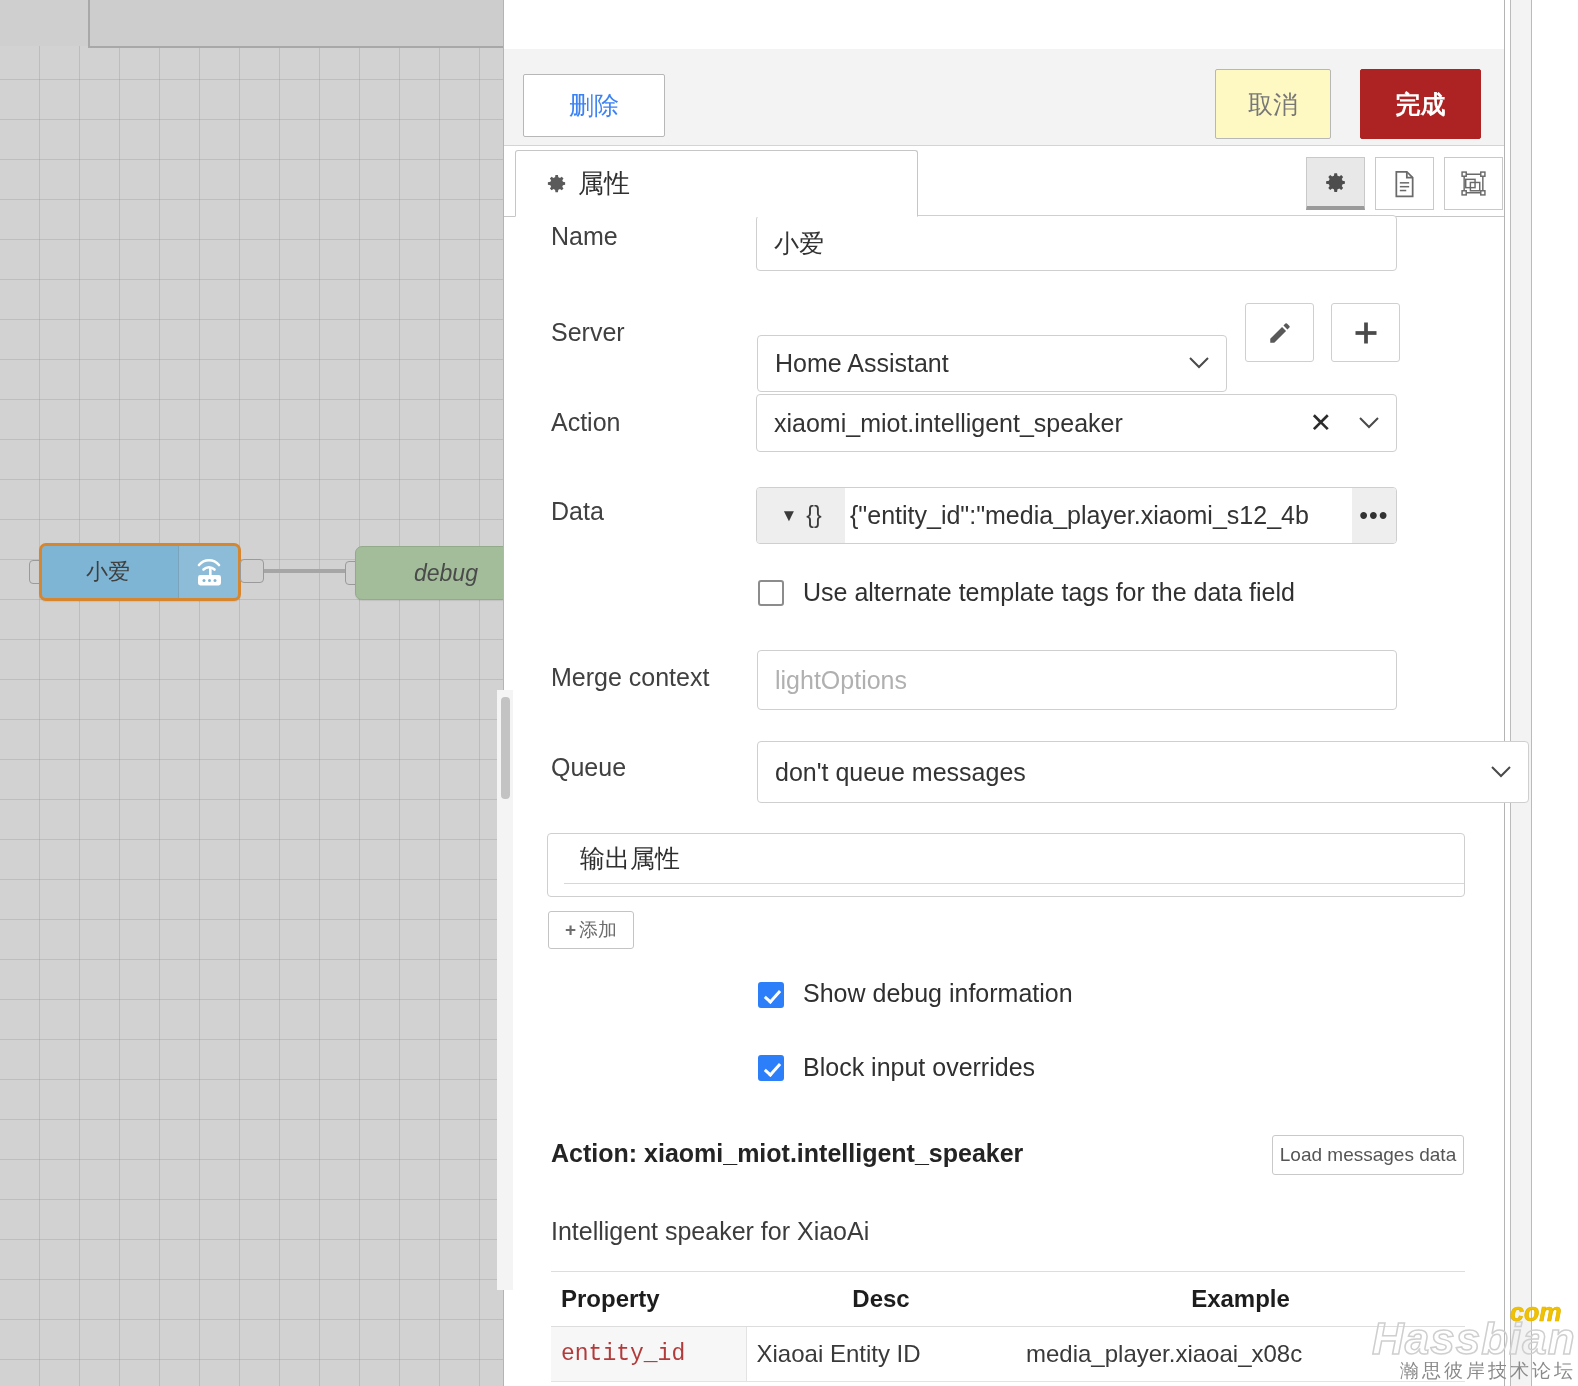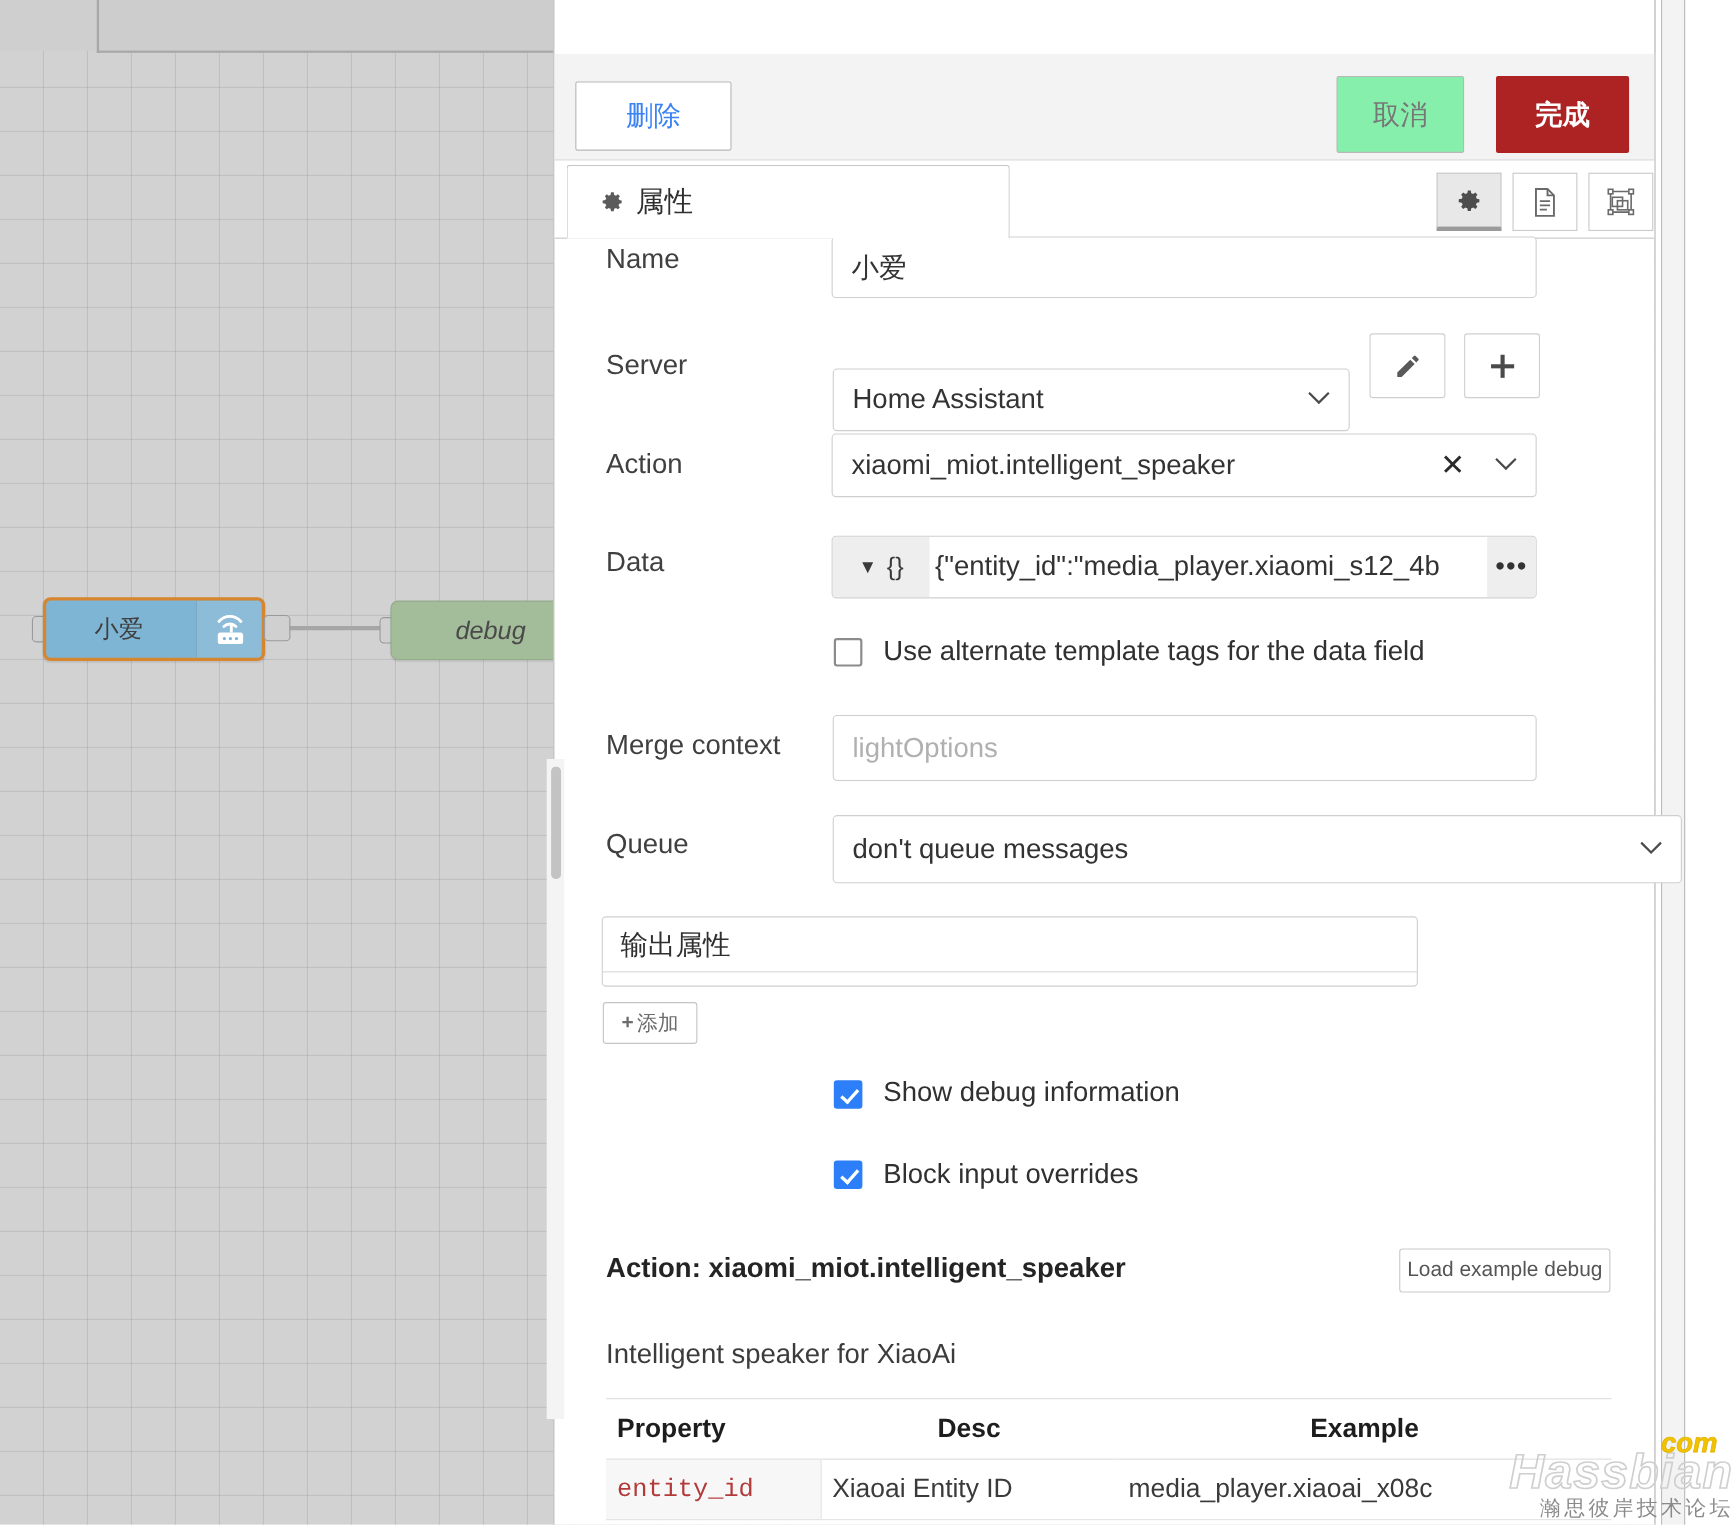--- a/index.html
+++ b/index.html
@@ -141,21 +141,21 @@
     display: flex; align-items: center; justify-content: center;
     cursor: pointer;
     font-size: 25px;
   }
   #btn-delete {
     left: 19px; top: 25px; width: 142px; height: 63px;
     background: #fff; border: 1px solid #b7b7b7; color: #3b82f6;
   }
   #btn-cancel {
     left: 711px; top: 20px; width: 116px; height: 70px;
-    background: #86efac; border: 1px solid #b7b7b7; color: #777;
+    background: #fef9c3; border: 1px solid #b7b7b7; color: #777;
   }
   #btn-done {
     left: 856px; top: 20px; width: 121px; height: 70px;
     background: #ad2323; border: 1px solid #ad2323; color: #fff;
     font-weight: bold;
   }
 
   
   #tabrow {
     position: absolute;
@@ -279,23 +279,24 @@
   #chk-block { left: 758px; top: 1053px; }
 
   #lbl-merge { left: 551px; top: 663px; }
   #fld-merge { position:absolute; left: 757px; top: 650px; width: 640px; height: 60px; }
 
   #lbl-queue { left: 551px; top: 753px; }
   #fld-queue { position:absolute; left: 757px; top: 741px; width: 772px; height: 62px; }
 
   #outprops {
     position: absolute;
-    left: 547px; top: 833px; width: 742px; height: 64px;
+    left: 547px; top: 833px; width: 918px; height: 64px;
     border: 1px solid #cfcfcf; border-radius: 4px;
     background: #fff;
+    padding-left: 16px;
   }
   #outprops-head {
     padding-left: 16px; font-size: 25px; color: #2f2f2f;
     height: 50px; display: flex; align-items: center;
     border-bottom: 1px solid #d7d7d7;
   }
   #btn-add {
     position:absolute; left:548px; top:911px; width: 86px; height: 38px;
     border: 1px solid #c4c4c4; background: #fff; border-radius: 3px;
     display:flex; align-items:center; justify-content:center; gap:3px;
@@ -554,21 +555,21 @@
 <div class="checkrow" id="chk-debug">
   <span class="cbox checked"></span>
   <span class="checklabel">Show debug information</span>
 </div>
 <div class="checkrow" id="chk-block">
   <span class="cbox checked"></span>
   <span class="checklabel">Block input overrides</span>
 </div>
 
 <div id="action-heading">Action: xiaomi_miot.intelligent_speaker</div>
-<div id="btn-loadexample">Load example debug</div>
+<div id="btn-loadexample">Load messages data</div>
 <div id="action-desc">Intelligent speaker for XiaoAi</div>
 
 <table id="prop-table">
   <thead>
     <tr>
       <th class="c-prop">Property</th>
       <th class="c-desc">Desc</th>
       <th class="c-ex">Example</th>
     </tr>
   </thead>

